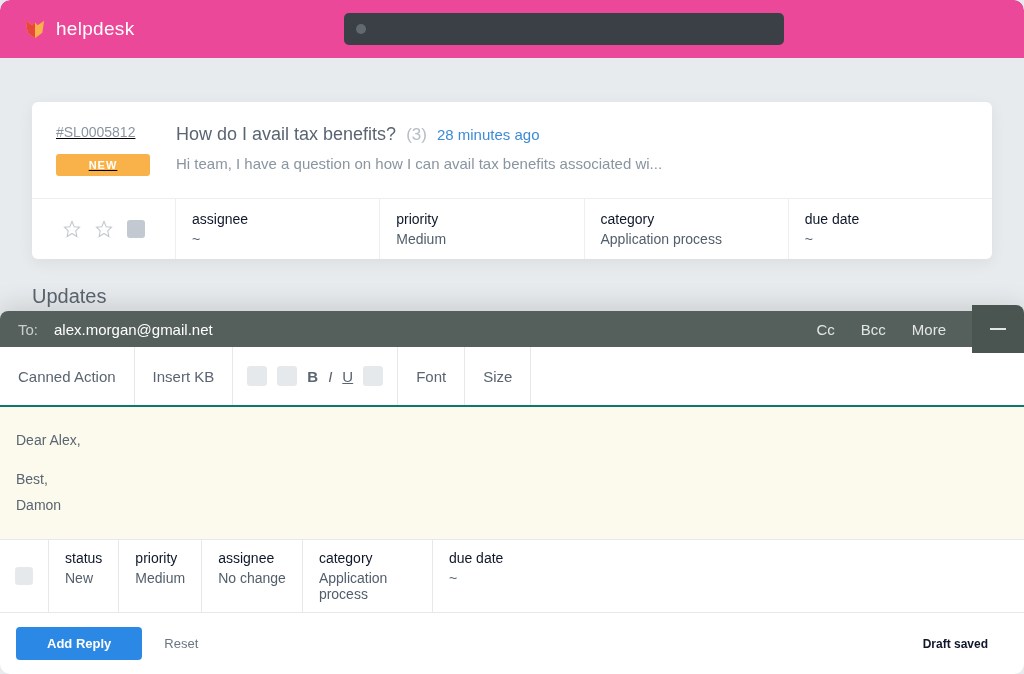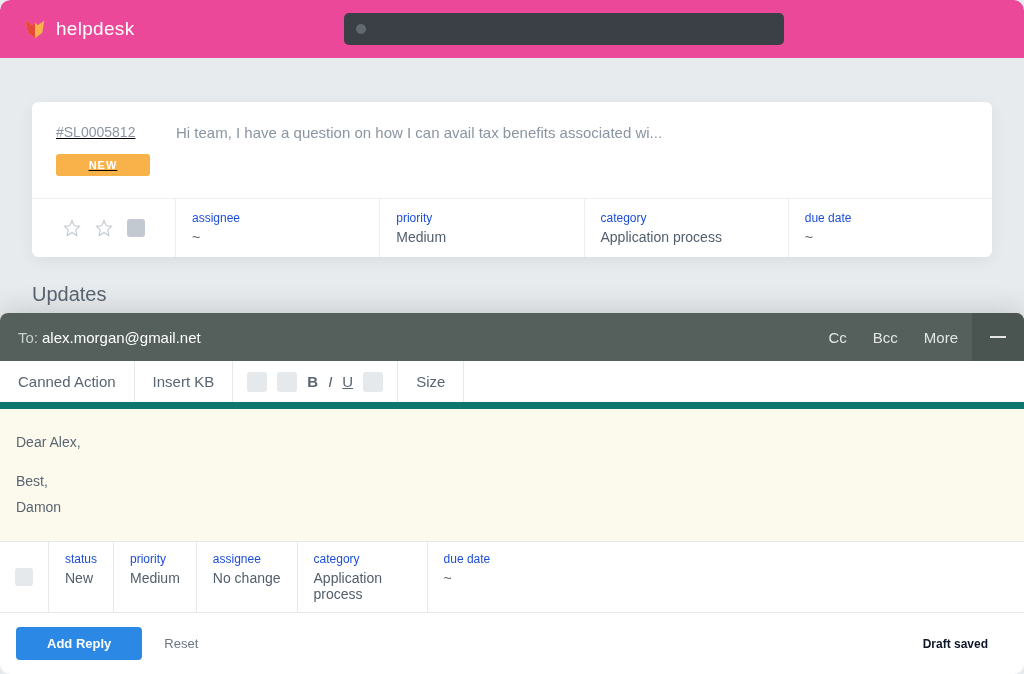--- a/index.html
+++ b/index.html
@@ -134,22 +134,22 @@
       background: #c2c9d0;
       border-radius: 3px;
     }
     .meta-cell {
       flex: 1;
       padding: 12px 16px;
       border-right: 1px solid #eceff2;
     }
     .meta-cell:last-child { border-right: none; }
     .meta-label {
-      color: #1d4ed8;
-      font-size: 12px;
+      color: #0f172a;
+      font-size: 14px;
       margin-bottom: 4px;
     }
     .meta-value {
       color: #525e6b;
       font-size: 14px;
     }
     
     .updates-section {
       margin: 26px 32px 0 32px;
     }
@@ -175,27 +175,28 @@
       left: 0;
       right: 0;
       bottom: 0;
       background: #fff;
       border-top-left-radius: 8px;
       border-top-right-radius: 8px;
       box-shadow: 0 -6px 24px rgba(0,0,0,0.12);
     }
     .reply-header {
       background: #55605c;
-      height: 48px;
+      height: 36px;
       display: flex;
       align-items: center;
       padding: 0 18px;
       border-top-left-radius: 8px;
       border-top-right-radius: 8px;
       position: relative;
+      gap: 12px;
     }
     .reply-to-label {
       color: #c9cfcd;
       font-size: 15px;
     }
     .reply-to-email {
       color: #fff;
       font-size: 15px;
       margin-left: 4px;
     }
@@ -222,22 +223,22 @@
       border-top-right-radius: 8px;
     }
     .minimize-icon {
       width: 16px;
       height: 2px;
       background: #e3e6e5;
     }
     
     .toolbar {
       display: flex;
-      border-bottom: 7px solid #0f766e;
-      height: 48px;
+      border-bottom: 2px solid #0f766e;
+      height: 60px;
     }
     .toolbar-item {
       display: flex;
       align-items: center;
       padding: 0 18px;
       border-right: 1px solid #e6e9ec;
       color: #5a6571;
       font-size: 15px;
       cursor: pointer;
     }
@@ -346,20 +347,25 @@
     </div>
   </div>
 
   <div class="ticket-card">
     <div class="ticket-top">
       <div class="ticket-left">
         <div class="ticket-id">#SL0005812</div>
         <div class="new-badge">NEW</div>
       </div>
       <div class="ticket-right">
+        <div class="ticket-title-row">
+          <span class="ticket-title">How do I avail tax benefits?</span>
+          <span class="ticket-count">(3)</span>
+          <span class="ticket-time">28 minutes ago</span>
+        </div>
         <div class="ticket-snippet">Hi team, I have a question on how I can avail tax benefits associated wi...</div>
       </div>
     </div>
     <div class="ticket-meta">
       <div class="meta-actions">
         <svg class="star-icon" viewBox="0 0 24 24">
           <path d="M12 2 L15 9 L22 9.5 L17 14.5 L18.5 22 L12 18 L5.5 22 L7 14.5 L2 9.5 L9 9 Z"></path>
         </svg>
         <svg class="star-icon" viewBox="0 0 24 24">
           <path d="M12 2 L15 9 L22 9.5 L17 14.5 L18.5 22 L12 18 L5.5 22 L7 14.5 L2 9.5 L9 9 Z"></path>
@@ -411,20 +417,21 @@
       <div class="toolbar-item">Canned Action</div>
       <div class="toolbar-item">Insert KB</div>
       <div class="toolbar-format">
         <div class="format-placeholder"></div>
         <div class="format-placeholder"></div>
         <span class="format-letter format-bold">B</span>
         <span class="format-letter format-italic">I</span>
         <span class="format-letter format-underline">U</span>
         <div class="format-placeholder"></div>
       </div>
+      <div class="toolbar-item">Font</div>
       <div class="toolbar-item">Size</div>
     </div>
 
     <div class="message-body">
       <p>Dear Alex,</p>
       <p style="margin-top:12px">Best,</p>
       <p>Damon</p>
     </div>
 
     <div class="reply-meta">

